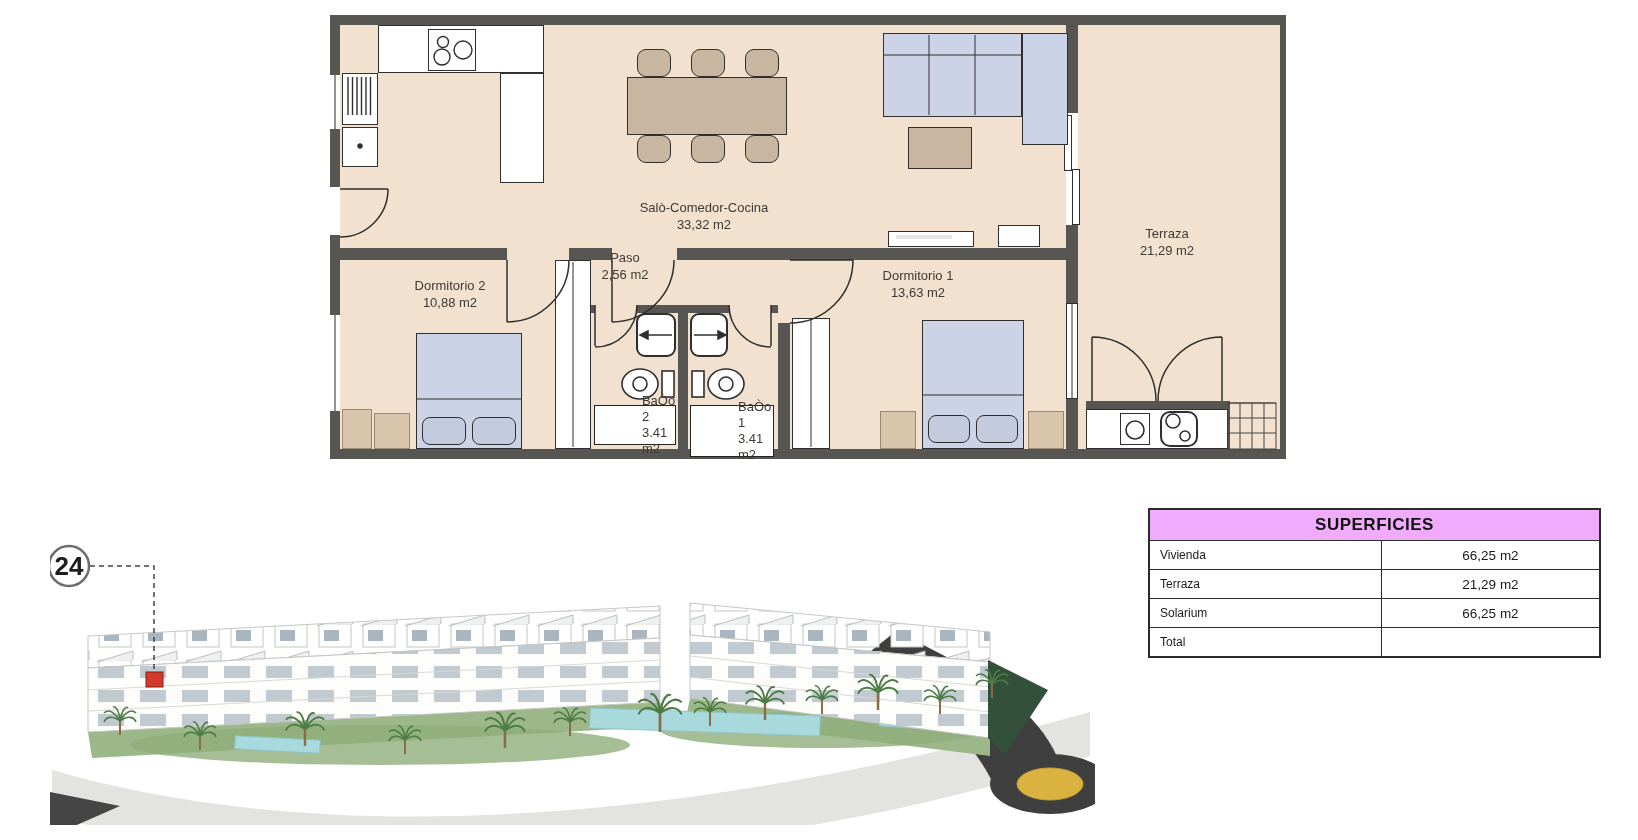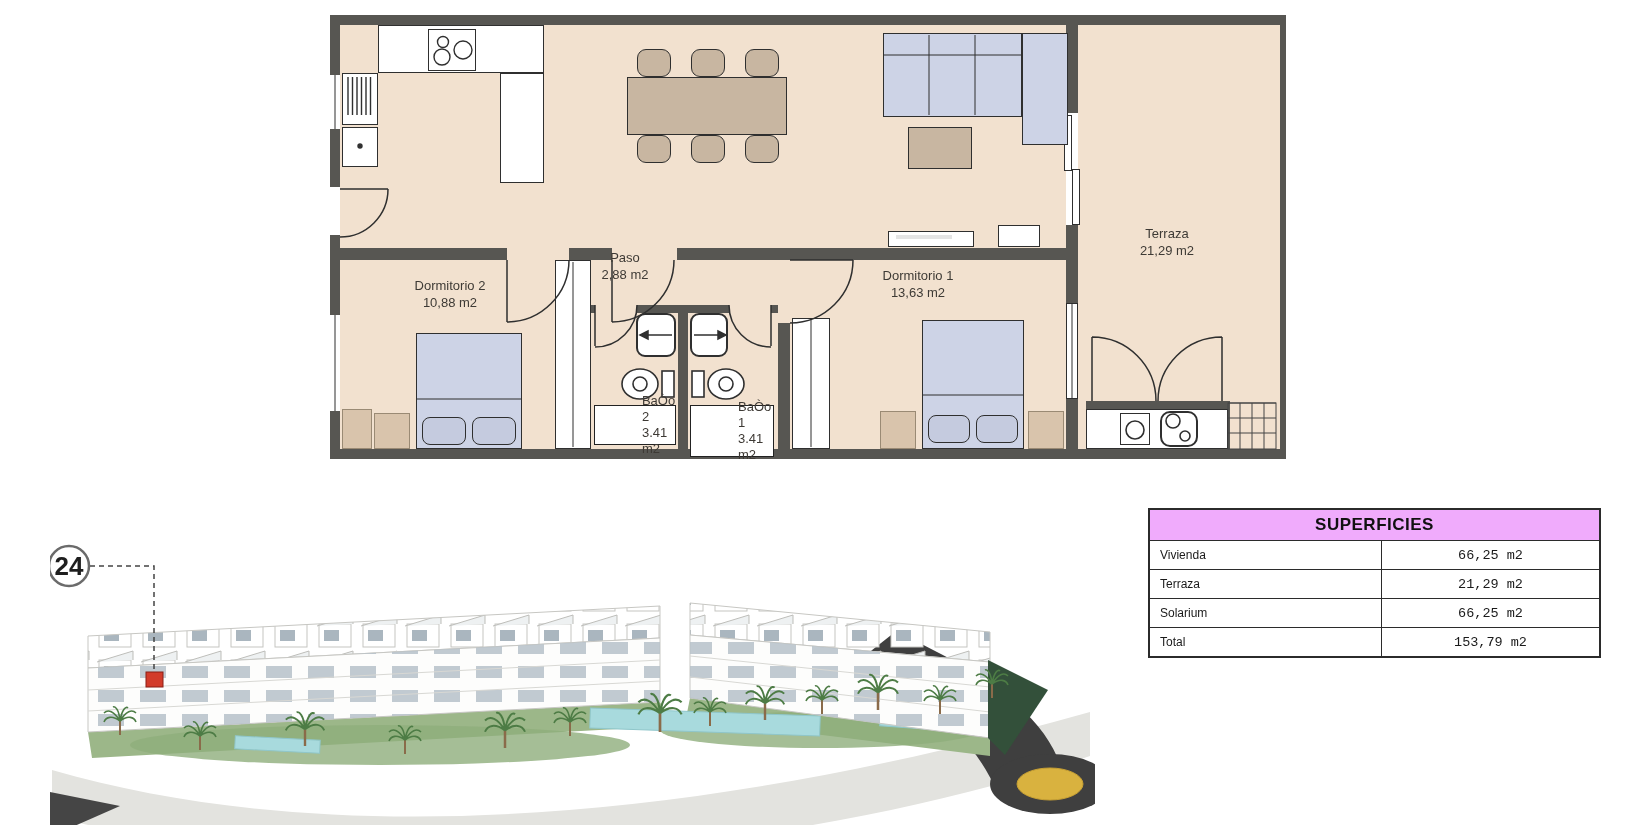--- a/index.html
+++ b/index.html
@@ -24,21 +24,21 @@
         font-size:13px;line-height:16px;color:#3e3a35;padding-left:47px;}
   
   .stable{position:absolute;left:1148px;top:508px;width:449px;border:2px solid #2b2b2b;background:#fff;}
   .thead{height:30px;background:#f0abfc;border-bottom:1.5px solid #2b2b2b;
          display:flex;align-items:center;justify-content:center;
          font-size:17px;font-weight:bold;letter-spacing:.5px;color:#111;}
   .trow{display:flex;height:28px;border-bottom:1.5px solid #2b2b2b;}
   .trow:last-child{border-bottom:none;}
   .tl{width:232px;border-right:1.5px solid #2b2b2b;display:flex;align-items:center;
       padding-left:10px;box-sizing:border-box;font-size:12px;color:#1a1a1a;}
-  .tv{flex:1;display:flex;align-items:center;justify-content:center;font-size:13.5px;color:#1a1a1a;font-family:Liberation Mono, monospace;}
+  .tv{flex:1;display:flex;align-items:center;justify-content:center;font-size:13.5px;color:#1a1a1a;}
   
   .render{position:absolute;left:50px;top:540px;}
 </style>
 </head>
 <body>
 
 <div id="canvas">
 
   <div class="plan">
 
@@ -148,23 +148,27 @@
         <path d="M553,40 H692 M599,20 V100 M645,20 V100"></path>
         <path d="M566,222 H622" stroke-width="4" stroke="#e4e4e4"></path>
         <circle cx="805" cy="415" r="9" fill="none" stroke-width="1.6"></circle>
         <circle cx="843" cy="406" r="7" fill="none" stroke-width="1.6"></circle>
         <circle cx="855" cy="421" r="5" fill="none" stroke-width="1.6"></circle>
         <path d="M898,388 H946 M898,403 H946 M898,418 H946 M910,388 V434 M922,388 V434 M934,388 V434" stroke="#444"></path>
         <rect x="898" y="388" width="48" height="46" fill="none" stroke="#444"></rect>
       </g>
     </svg>
 
+    <div class="plabel" style="left:274px;top:184px;width:200px">
+      <span>Salò-Comedor-Cocina</span>
+      <span>33,32 m2</span>
+    </div>
     <div class="plabel" style="left:240px;top:234px;width:110px">
       <span>Paso</span>
-      <span>2,88 m2</span>
+      <span>2,56 m2</span>
     </div>
     <div class="plabel" style="left:45px;top:262px;width:150px">
       <span>Dormitorio 2</span>
       <span>10,88 m2</span>
     </div>
     <div class="plabel" style="left:513px;top:252px;width:150px">
       <span>Dormitorio 1</span>
       <span>13,63 m2</span>
     </div>
     <div class="plabel" style="left:762px;top:210px;width:150px">
@@ -190,21 +194,20 @@
     <div class="trow">
       <div class="tl">Terraza</div>
       <div class="tv">21,29 m2</div>
     </div>
     <div class="trow">
       <div class="tl">Solarium</div>
       <div class="tv">66,25 m2</div>
     </div>
     <div class="trow">
       <div class="tl">Total</div>
-      <div class="tv">153,79 m2</div>
     </div>
   </div>
 
   <svg class="render" width="1045" height="285" viewBox="0 0 1045 285">
     <defs>
       <pattern id="wins" width="42" height="24" patternUnits="userSpaceOnUse">
         <rect x="6" y="6" width="26" height="12" fill="#b6c1c9" opacity="0.85"></rect>
       </pattern>
       <pattern id="pents" width="44" height="36" patternUnits="userSpaceOnUse">
         <rect x="5" y="12" width="32" height="23" fill="#ffffff" stroke="#c5c5c1" stroke-width="1"></rect>

